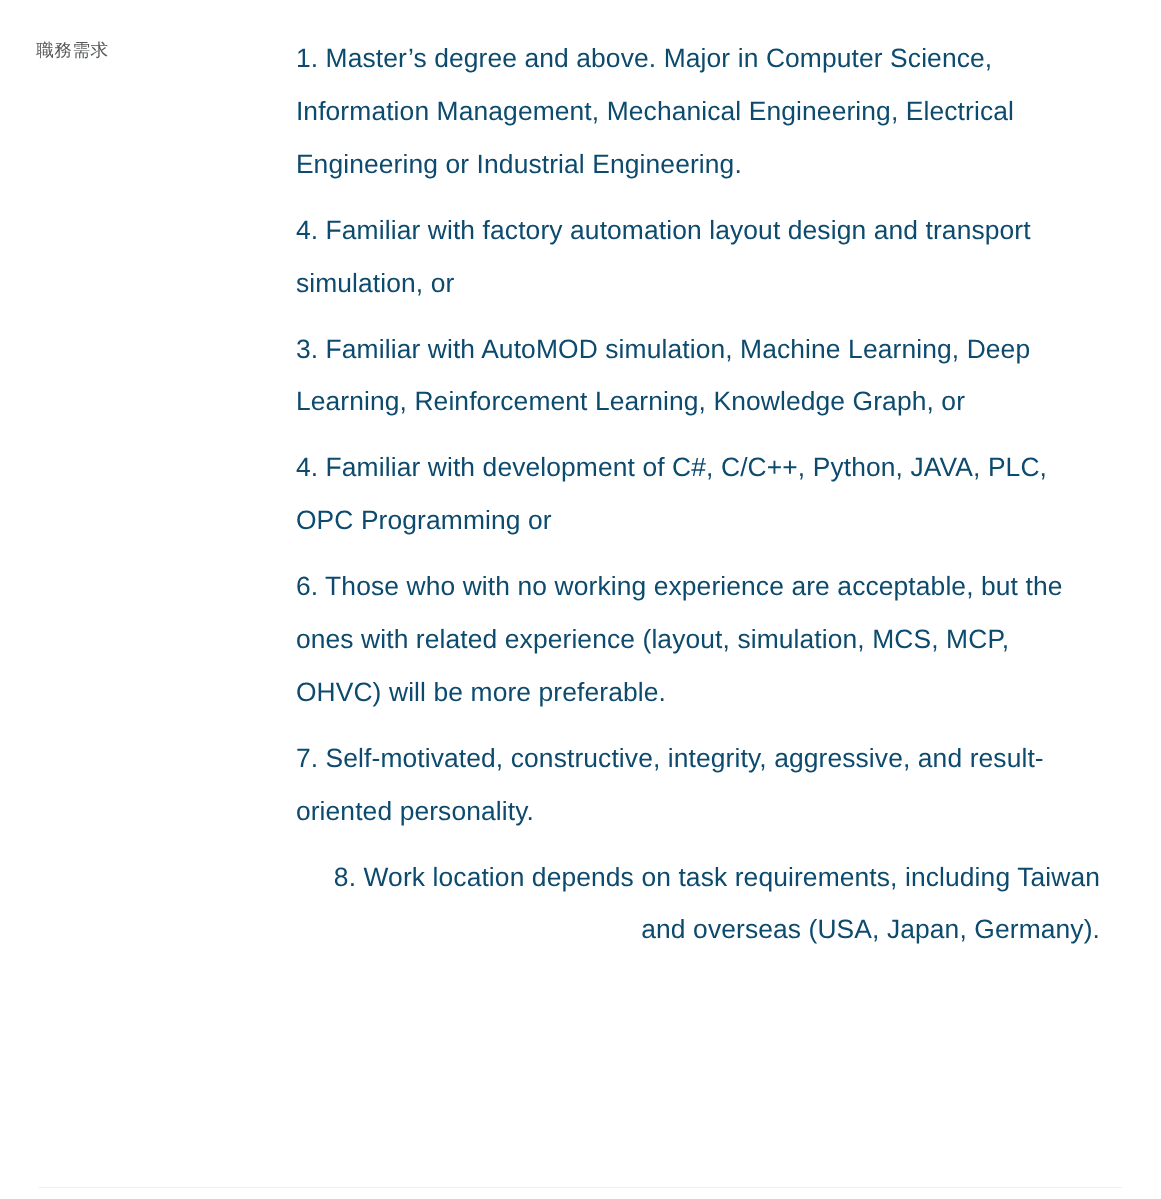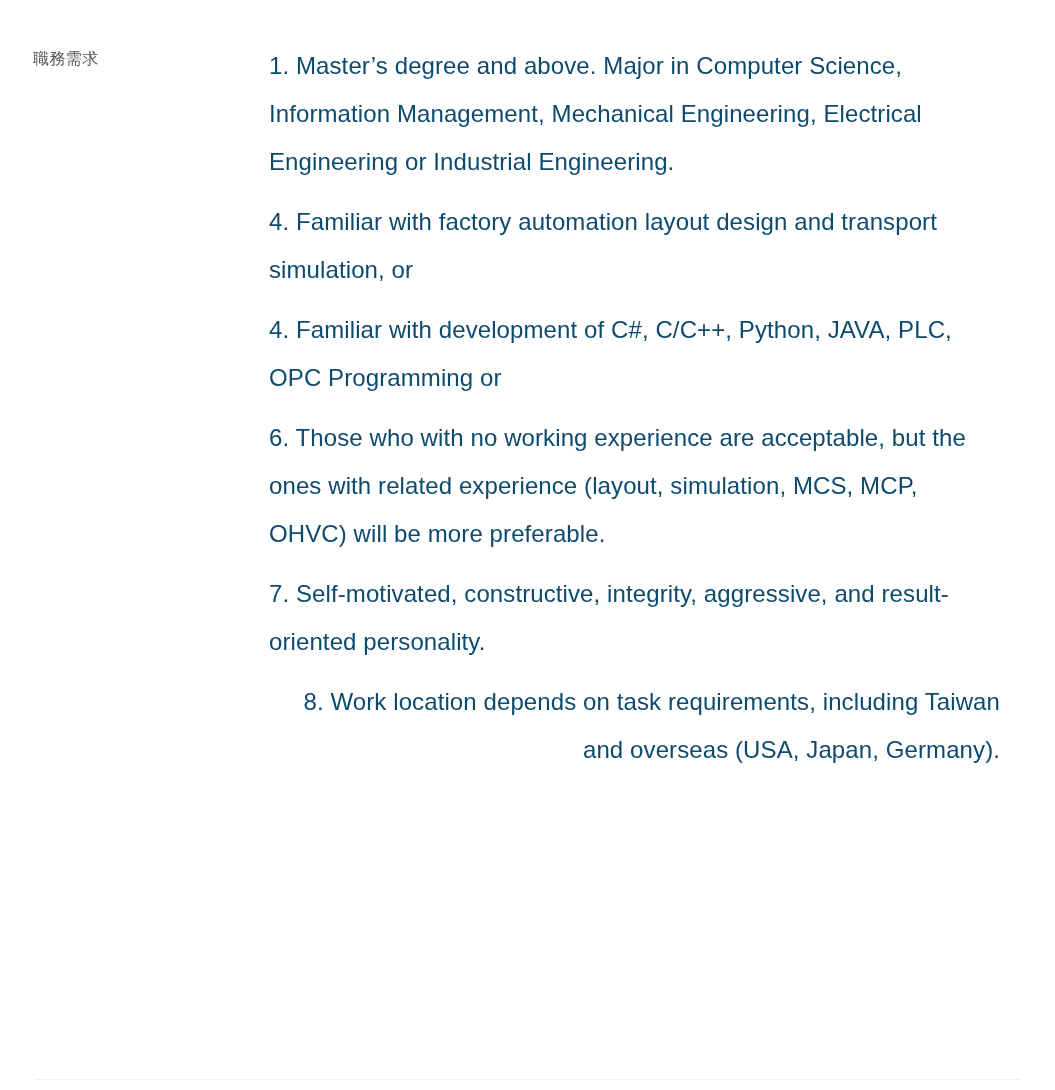--- a/index.html
+++ b/index.html
@@ -18,21 +18,21 @@
   .page {
     position: relative;
     width: 1055px;
     height: 1090px;
     box-sizing: border-box;
   }
 
   .field-row {
     display: flex;
     align-items: flex-start;
-    padding-top: 42px;
+    padding-top: 30px;
   }
 
   .field-label-col {
     width: 269px;
     flex: 0 0 269px;
     box-sizing: border-box;
     padding-left: 33px;
     padding-top: 5px;
   }
 
@@ -87,20 +87,21 @@
   <div class="field-row">
 
     <div class="field-label-col">
       <div class="field-label">職務需求</div>
     </div>
 
     <div class="field-value-col">
       <ul class="req-list">
         <li class="req-item">1. Master’s degree and above. Major in Computer Science, Information Management, Mechanical Engineering, Electrical Engineering or Industrial Engineering.</li>
         <li class="req-item">4. Familiar with factory automation layout design and transport simulation, or</li>
+        <li class="req-item">3. Familiar with AutoMOD simulation, Machine Learning, Deep Learning, Reinforcement Learning, Knowledge Graph, or</li>
         <li class="req-item">4. Familiar with development of C#, C/C++, Python, JAVA, PLC, OPC Programming or</li>
         <li class="req-item">6. Those who with no working experience are acceptable, but the ones with related experience (layout, simulation, MCS, MCP, OHVC) will be more preferable.</li>
         <li class="req-item">7. Self-motivated, constructive, integrity, aggressive, and result-oriented personality.</li>
         <li class="req-item">8. Work location depends on task requirements, including Taiwan and overseas (USA, Japan, Germany).</li>
       </ul>
     </div>
 
   </div>
 
   <div class="bottom-divider"></div>

